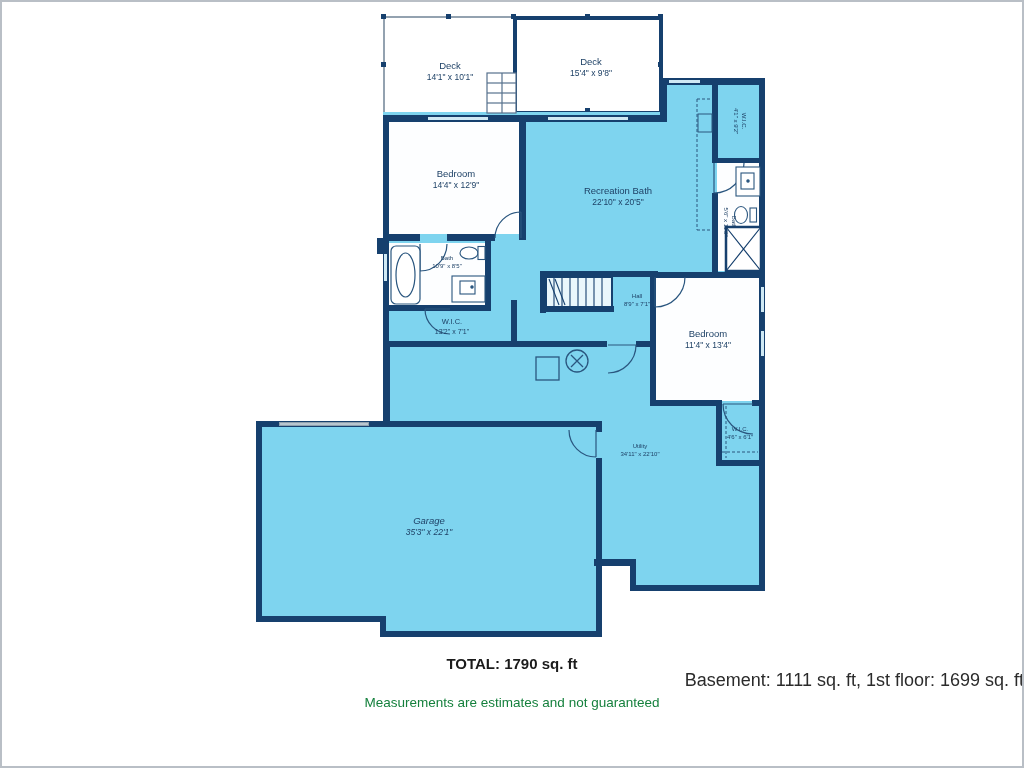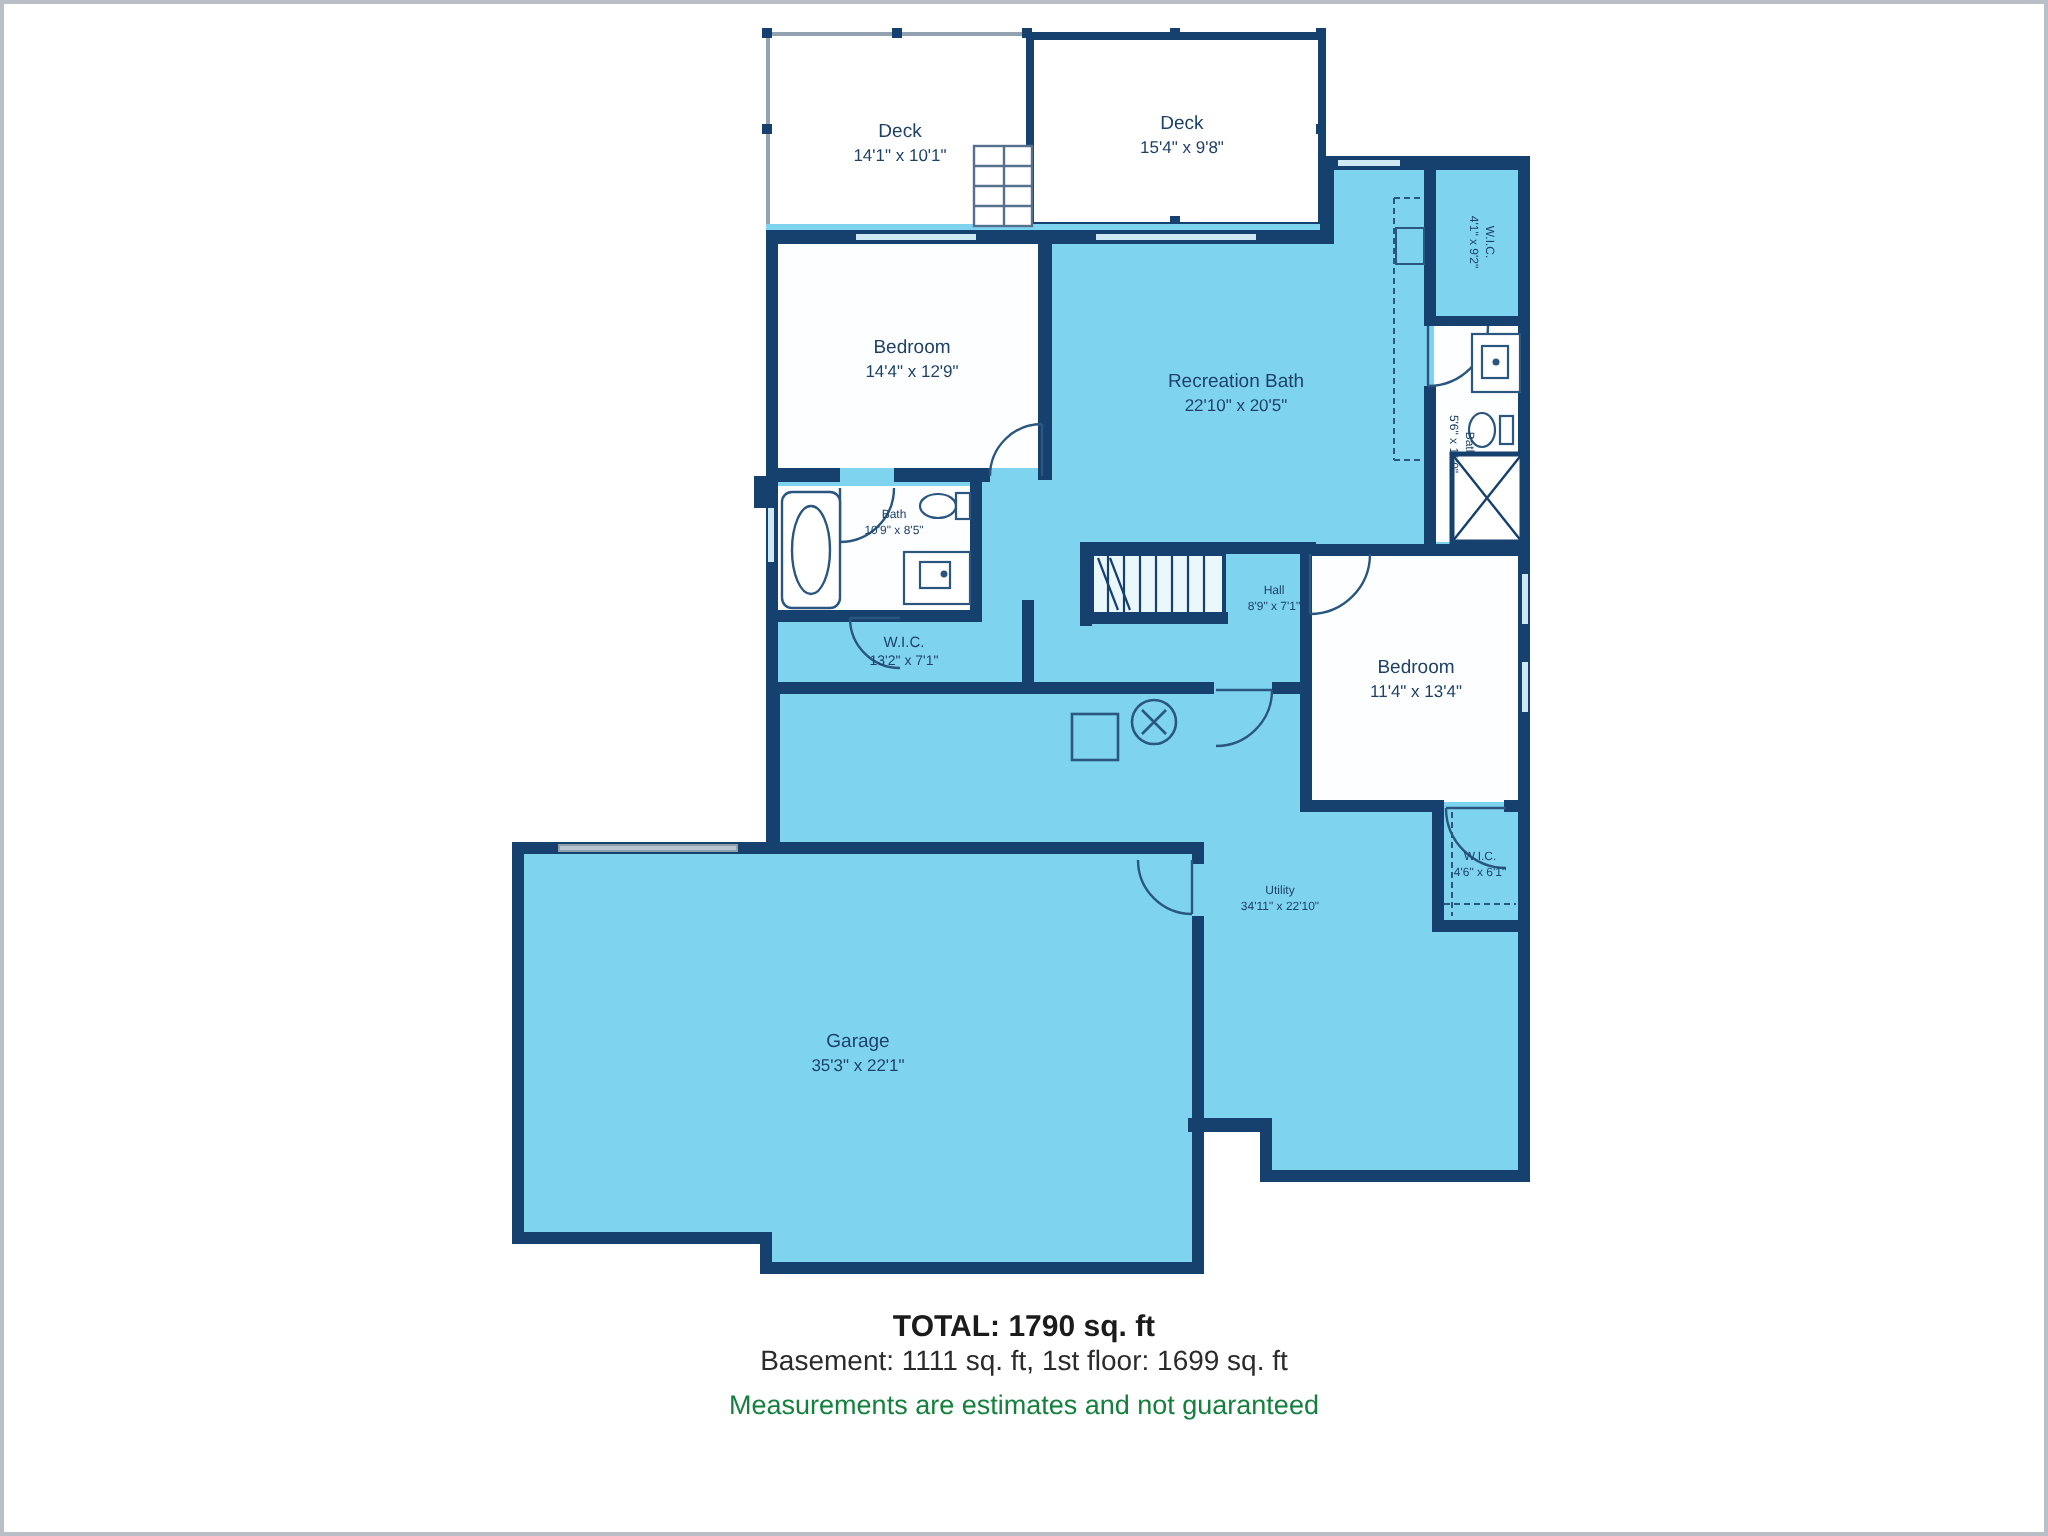--- a/index.html
+++ b/index.html
@@ -19,21 +19,21 @@
   .label.rot{transform:translate(-50%,-50%) rotate(90deg);}
   .sz-lg .nm{font-size:9.5px;display:block;}
   .sz-lg .dm{font-size:8.5px;display:block;}
   .sz-md .nm{font-size:7.5px;display:block;}
   .sz-md .dm{font-size:7px;display:block;}
   .sz-sm .nm{font-size:6px;display:block;}
   .sz-sm .dm{font-size:6px;display:block;}
   svg.overlay{position:absolute;left:0;top:0;z-index:25;pointer-events:none;}
   #summary{position:absolute;left:0;right:0;top:655px;text-align:center;color:#2b2b2b;z-index:40;}
   #summary .total{font-size:15px;font-weight:bold;color:#1b1b1b;line-height:17px;}
-  #summary .line{font-size:14px;line-height:16.5px;}
+  #summary .line{font-size:18px;line-height:16.5px;text-align:right;}
   #summary .disclaimer{font-size:13.5px;color:#15803d;margin-top:6px;}
 </style>
 </head>
 <body>
 
 <div id="stage">
   <div class="frame"></div>
 
   <div class="patio" style="left:383px;top:16px;width:134px;height:99px;"></div>
   <div class="deck" style="left:513px;top:16px;width:150px;height:99px;"></div>
@@ -226,21 +226,21 @@
     <span class="dm">11'4" x 13'4"</span>
   </div>
   <div class="label sz-sm" style="left:740px;top:434px;">
     <span class="nm">W.I.C.</span>
     <span class="dm">4'6" x 6'1"</span>
   </div>
   <div class="label sz-sm" style="left:640px;top:451px;">
     <span class="nm">Utility</span>
     <span class="dm">34'11" x 22'10"</span>
   </div>
-  <div class="label sz-lg" style="left:429px;top:527px;">
+  <div class="label sz-lg" style="left:429px;top:527px;font-style:italic;">
     <span class="nm">Garage</span>
     <span class="dm">35'3" x 22'1"</span>
   </div>
 
   <div id="summary">
     <div class="total">TOTAL: 1790 sq. ft</div>
     <div class="line">Basement: 1111 sq. ft, 1st floor: 1699 sq. ft</div>
     <div class="disclaimer">Measurements are estimates and not guaranteed</div>
   </div>
 </div>

